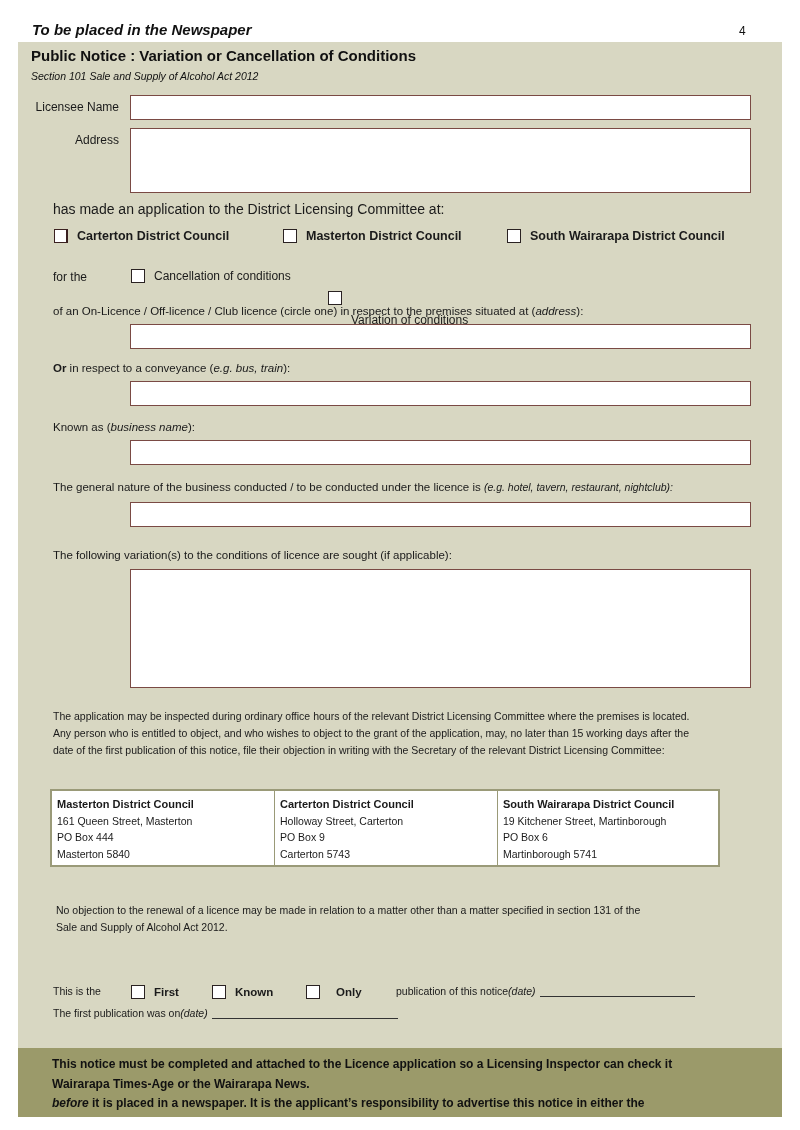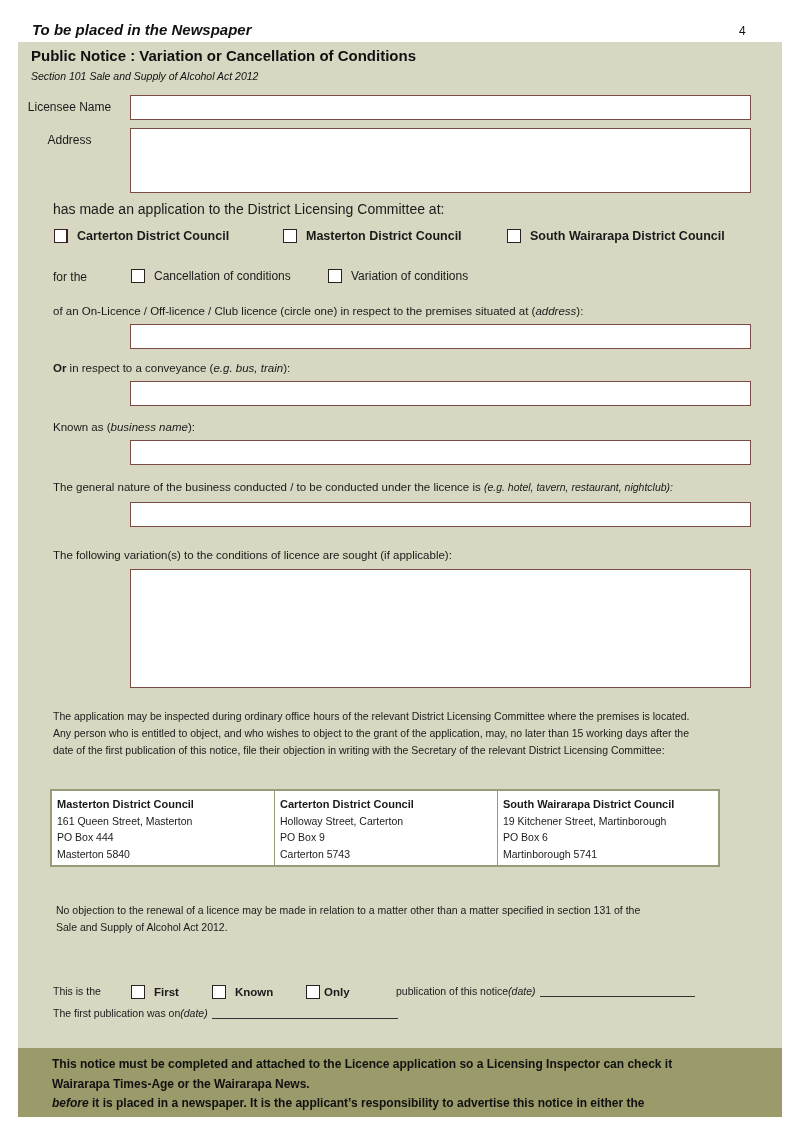--- a/index.html
+++ b/index.html
@@ -8,21 +8,21 @@
     font-family:"Liberation Sans", sans-serif; color:#1a1a1a;
   }
   .abs { position:absolute; }
   .header-title { left:32px; top:21px; font-size:15px; font-style:italic; font-weight:bold; color:#111; }
   .page-num { left:739px; top:24px; font-size:12px; color:#111; }
   .panel { left:18px; top:42px; width:764px; height:1006px; background:#d8d7c2; }
   .footer-band { left:18px; top:1048px; width:764px; height:69px; background:#9b9a6a; }
   .form-title { left:31px; top:47px; font-size:15px; font-weight:bold; color:#111; }
   .form-subtitle { left:31px; top:70px; font-size:10.5px; font-style:italic; color:#111; }
   .label { font-size:12px; color:#1a1a1a; white-space:nowrap; }
-  .label-right { text-align:center; }
+  .label-right { text-align:right; }
   .field {
     background:#ffffff; border:1.5px solid #7a4a44; box-sizing:border-box;
     box-shadow: inset 0 0 0 0 transparent;
   }
   .cb {
     width:14px; height:14px; box-sizing:border-box; border:1.5px solid #2a2222; background:#fff;
     display:inline-block;
   }
   .cb-label-b { font-size:12.5px; font-weight:bold; color:#1a1a1a; white-space:nowrap; }
   .cb-label { font-size:12px; color:#1a1a1a; white-space:nowrap; }
@@ -71,21 +71,21 @@
   <span class="cb-label-b" style="margin-left:9px;">South Wairarapa District Council</span>
 </div>
 
 <div class="abs label" style="left:53px;top:270px;">for the</div>
 <div class="abs" style="left:131px;top:269px;display:flex;align-items:flex-end;">
   <span class="cb"></span>
   <span class="cb-label" style="margin-left:9px;">Cancellation of conditions</span>
 </div>
 <div class="abs" style="left:328px;top:269px;display:flex;align-items:center;">
   <span class="cb"></span>
-  <span class="cb-label" style="margin-left:9px;">Variation of conditions</span>
+  <span class="cb-label" style="margin-left:9px;margin-top:44px;">Variation of conditions</span>
 </div>
 
 <div class="abs label" style="left:53px;top:305px;font-size:11.5px;"><span>of an On-Licence / Off-licence / Club licence (circle one) in respect to the premises situated at (</span><span class="it">address</span><span>):</span></div>
 <input class="abs field" style="left: 130px; top: 324px; width: 621px; height: 25px;" type="text" value="">
 
 <div class="abs label" style="left:53px;top:362px;font-size:11.5px;"><b>Or</b><span> in respect to a conveyance (</span><span class="it">e.g. bus, train</span><span>):</span></div>
 <input class="abs field" style="left: 130px; top: 381px; width: 621px; height: 25px;" type="text" value="">
 
 <div class="abs label" style="left:53px;top:421px;font-size:11.5px;"><span>Known as (</span><span class="it">business name</span><span>):</span></div>
 <input class="abs field" style="left: 130px; top: 440px; width: 621px; height: 25px;" type="text" value="">
@@ -132,21 +132,21 @@
 <div class="abs" style="left:131px;top:985px;display:flex;align-items:center;">
   <span class="cb"></span>
   <span class="cb-label-b" style="margin-left:9px;font-size:11.5px;">First</span>
 </div>
 <div class="abs" style="left:212px;top:985px;display:flex;align-items:center;">
   <span class="cb"></span>
   <span class="cb-label-b" style="margin-left:9px;font-size:11.5px;">Known</span>
 </div>
 <div class="abs" style="left:306px;top:985px;display:flex;align-items:center;">
   <span class="cb"></span>
-  <span class="cb-label-b" style="margin-left:4px;font-size:11.5px;">Only</span>
+  <span class="cb-label-b" style="margin-left:16px;font-size:11.5px;">Only</span>
 </div>
 <div class="abs pub-line" style="left:396px;top:985px;display:flex;align-items:flex-end;">
   <span>publication of this notice </span>
     <span class="it">(date)</span>
   <span class="blank" style="width:155px;margin-left:4px;"></span>
 </div>
 <div class="abs pub-line" style="left:53px;top:1007px;display:flex;align-items:flex-end;">
   <span>The first publication was on </span>
     <span class="it">(date)</span>
   <span class="blank" style="width:186px;margin-left:4px;"></span>

